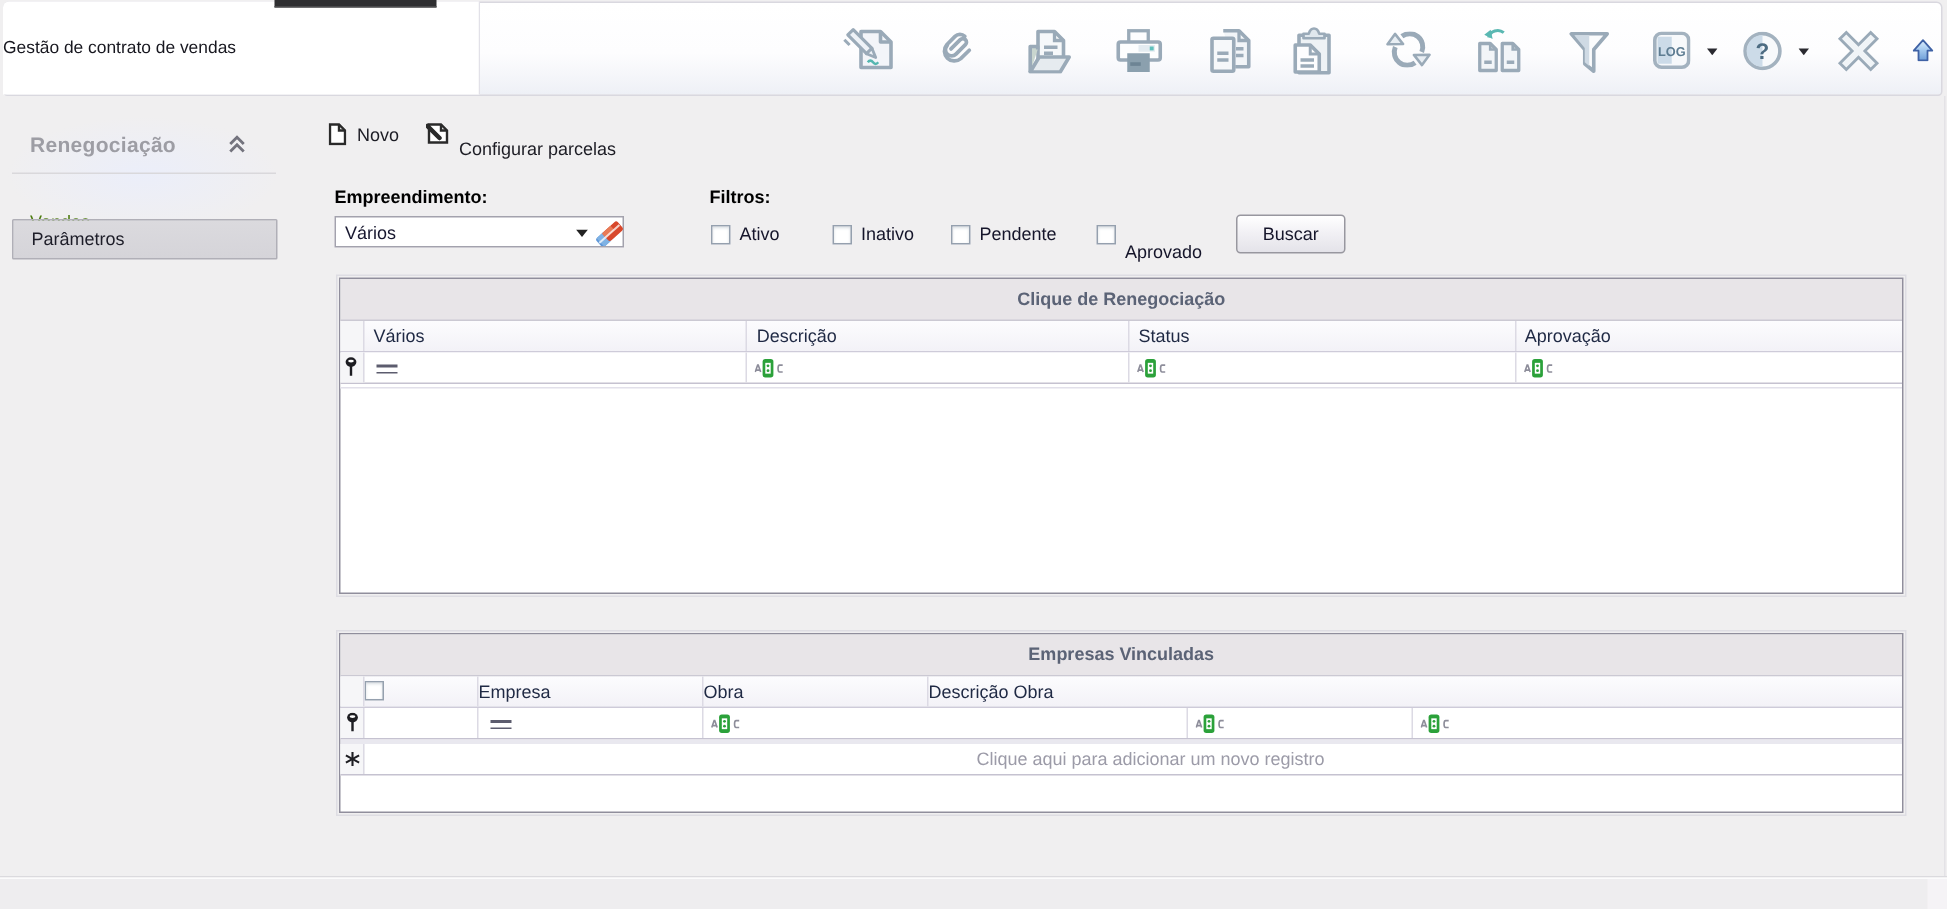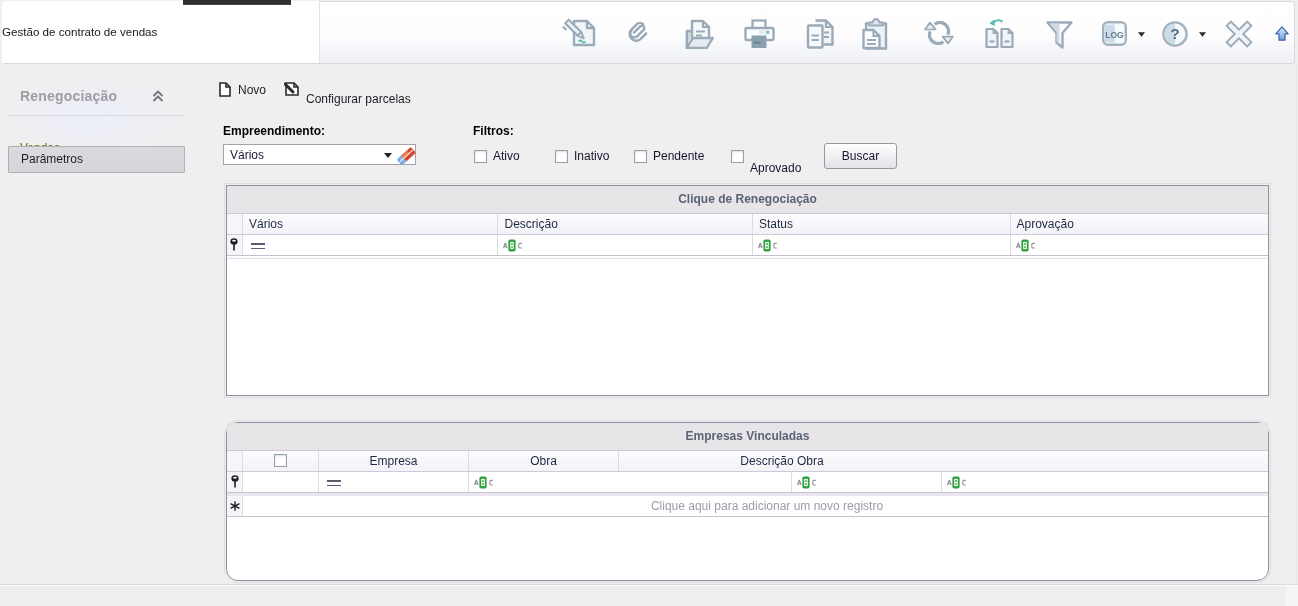--- a/index.html
+++ b/index.html
@@ -35,21 +35,21 @@
   .cblabel { position:absolute; color:#15152a; }
   #buscar { left:824px; top:143px; width:73px; height:26px; border:1px solid #98979f; border-radius:3px;
     background:linear-gradient(#ffffff,#f2f1f5 45%,#e4e3e9); text-align:center; line-height:24px; color:#15152a; }
 
   
   .grid { position:absolute; left:226px; width:1043px; border:1px solid #908e9c; background:#fff; outline:1px solid #dedde3; outline-offset:1px; }
   .gcap { height:28px; background:#e8e5e8; border-bottom:1px solid #cbc9d3; text-align:center;
     line-height:27px; font-weight:bold; color:#5b6376; font-size:12px; }
   .ghead { display:flex; height:21px; background:linear-gradient(#fcfcfe,#f3f2f7); border-bottom:1px solid #cecbd9; }
   .ghead .c { border-right:1px solid #dcdae4; padding-left:6px; line-height:20px; color:#1f2944; overflow:hidden; white-space:nowrap; }
-  .ghead .c.center { text-align:center; padding-left:0; }
+  .ghead .c.center { padding-left:0; }
   .gfilter { display:flex; height:21px; background:#fff; border-bottom:1px solid #c5c2d0; }
   .gfilter .c { border-right:1px solid #dcdae4; padding-left:6px; position:relative; }
   .narrowc { background:#f6f6f8; }
   .gsep { height:3px; background:#fff; border-bottom:1px solid #e2e0ea; }
   .gap3 { height:3px; background:#e9e8ef; }
   .newrow { display:flex; height:21px; background:#fff; border-bottom:1px solid #c5c2d0; }
   .newtxt { flex:1; text-align:center; line-height:20px; color:#9c9ba8; padding-left:23px; }
 
   
   .pin { display:block; margin:3px auto 0; }
@@ -270,21 +270,21 @@
       </div>
     <div class="c" style="width:258px;border-right:none">
         <svg class="abci" width="20" height="13" viewBox="0 0 20 13">
           <use href="#abcsym"></use>
         </svg>
       </div>
   </div>
   <div class="gsep"></div>
 </div>
 
-<div class="grid" style="top:422px;height:159px;border-radius:12px;">
+<div class="grid" style="top:422px;height:120px;">
   <div class="gcap">Empresas Vinculadas</div>
   <div class="ghead">
     <div class="c narrowc" style="width:16px;padding-left:0"></div>
     <div class="c center" style="width:76px"><span class="cb" style="position:relative;display:inline-block;margin-top:3px"></span></div>
     <div class="c center" style="width:150px">Empresa</div>
     <div class="c center" style="width:150px">Obra</div>
     <div class="c center" style="width:326px;border-right:none">Descrição Obra</div>
   </div>
   <div class="gfilter">
     <div class="c narrowc" style="width:16px;padding-left:0">

